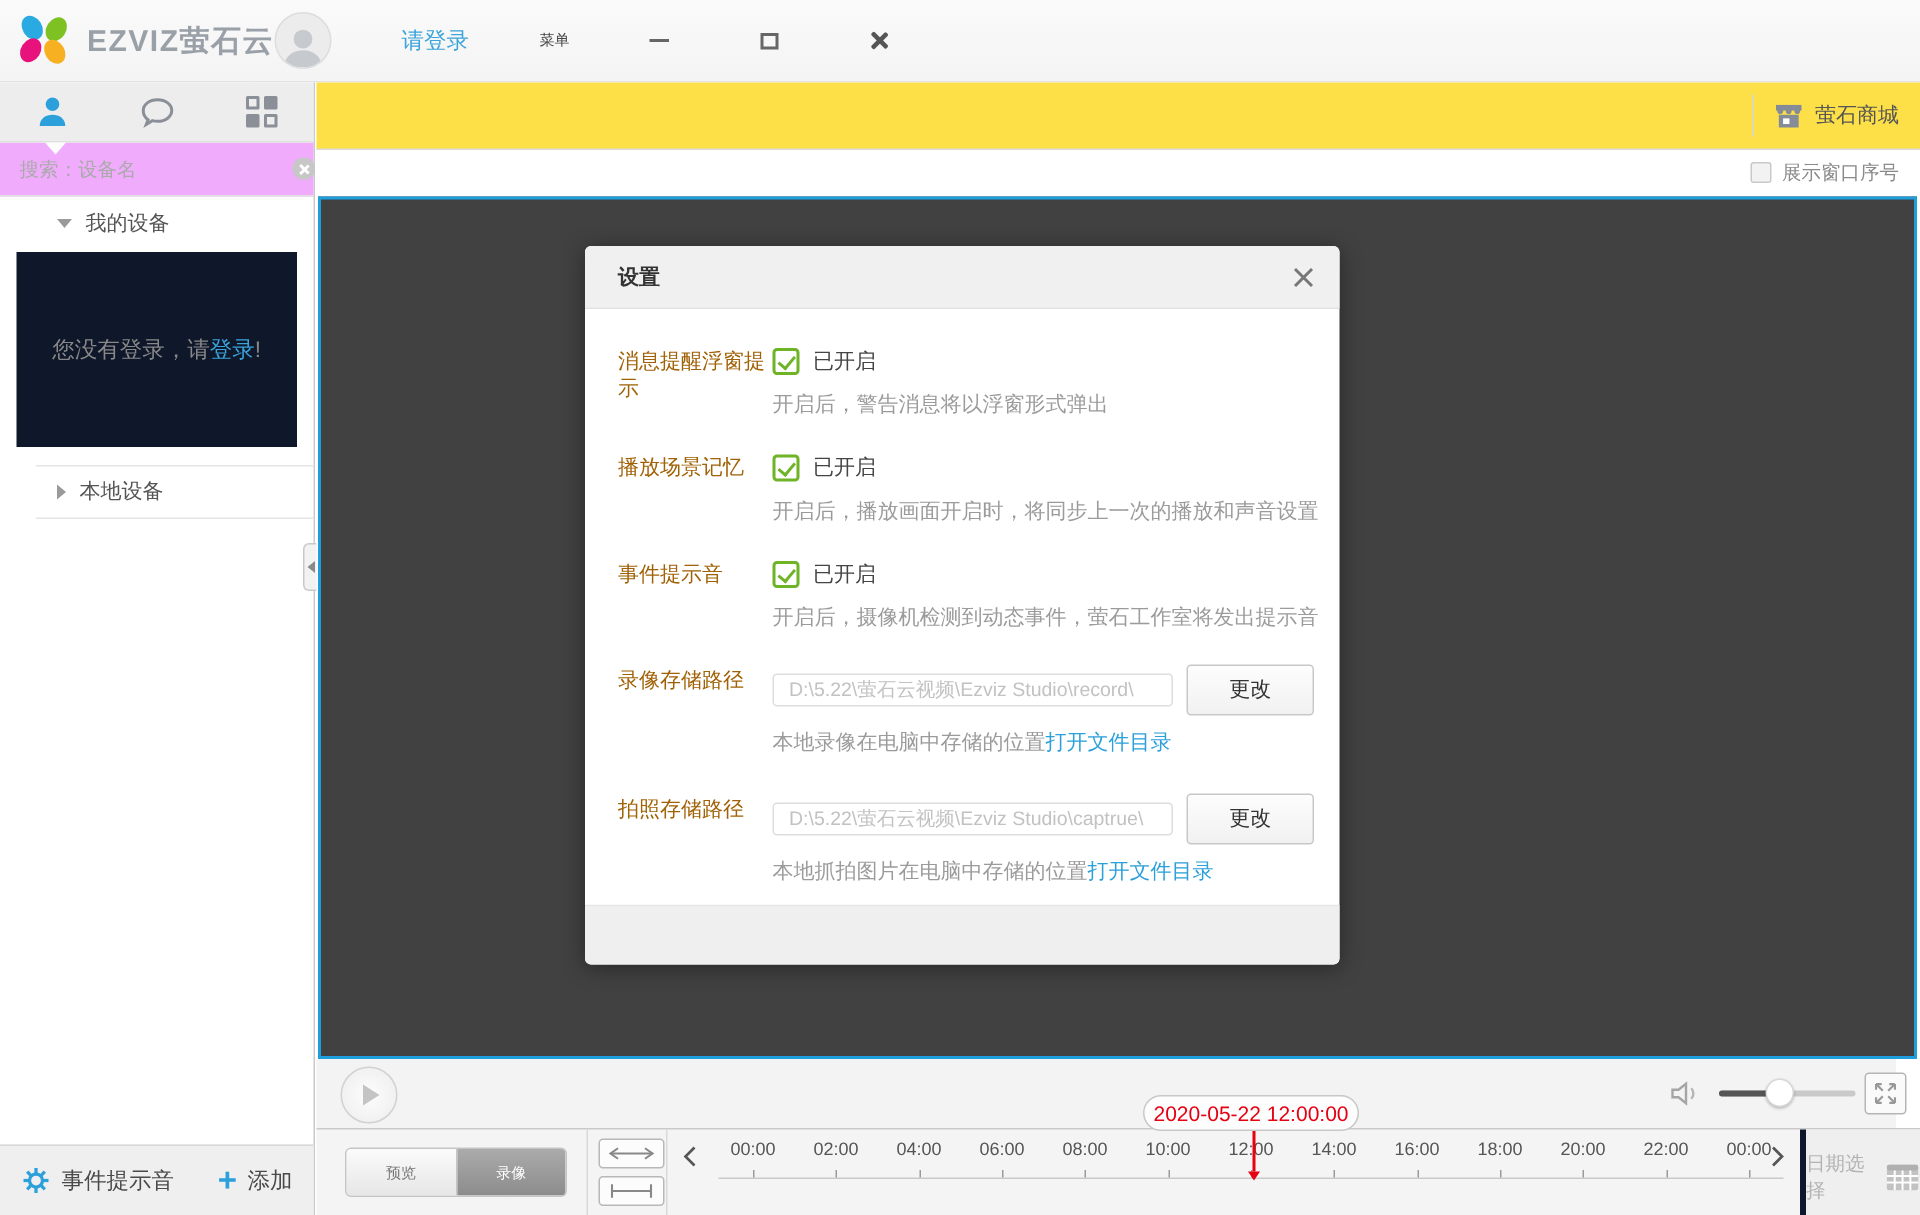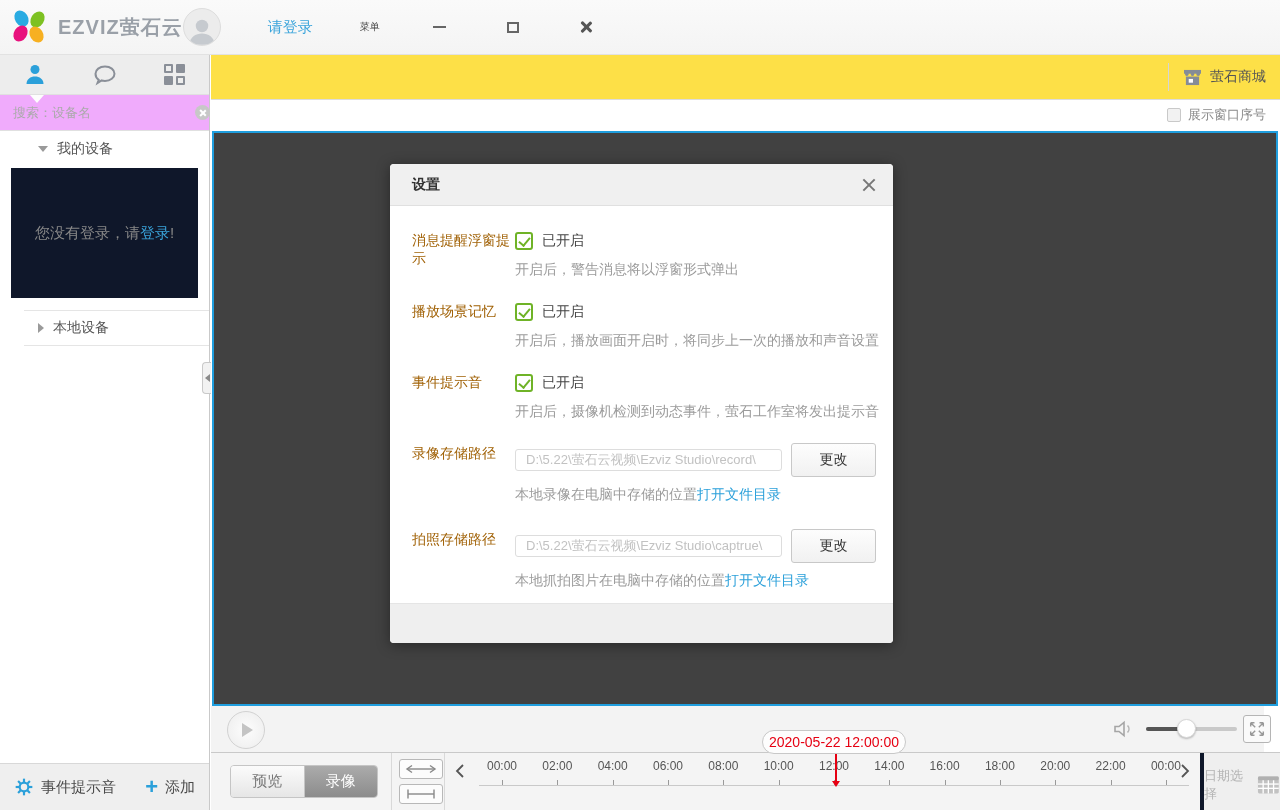--- a/index.html
+++ b/index.html
@@ -96,21 +96,21 @@
   .time-pill { position:absolute; left:551px; top:24px; width:144px; height:24px; border:1px solid #c8c8c8; border-radius:12px; background:#fdfdfd; color:#e60012; font-size:14px; display:flex; align-items:center; justify-content:center; z-index:4; }
   .speaker { position:absolute; left:902px; top:13px; cursor:pointer; }
   .vol-track { position:absolute; left:935px; top:21px; width:91px; height:4px; border-radius:2px; background:#c9c9c9; cursor:pointer; }
   .vol-fill { width:40px; height:4px; border-radius:2px; background:#555; }
   .vol-thumb { position:absolute; left:966px; top:13px; width:19px; height:19px; border-radius:50%; background:#fff; border:1px solid #d8d8d8; box-shadow:0 1px 2px rgba(0,0,0,.25); cursor:pointer; }
   .fs-btn { position:absolute; left:1032px; top:9px; width:28px; height:28px; border:1px solid #b5b5b5; border-radius:3px; background:#fafafa; display:flex; align-items:center; justify-content:center; cursor:pointer; }
 
   
   .bottom-bar { position:absolute; left:0; right:0; bottom:0; height:58px; background:#f4f4f4; border-top:1px solid #c9c9c9; }
   .tab-group { position:absolute; left:19px; top:12px; width:148px; height:33px; border:1px solid #c5c5c5; border-radius:4px; overflow:hidden; display:flex; }
-  .tab-half { flex:1; display:flex; align-items:center; justify-content:center; font-size:15px; cursor:pointer; }
+  .tab-half { flex:1; display:flex; align-items:center; justify-content:center; font-size:10px; cursor:pointer; }
   .tab-preview { background:linear-gradient(#fbfbfb,#e6e6e6); color:#777; border-right:1px solid #c5c5c5; }
   .tab-record { background:linear-gradient(#ababab,#8c8c8c); color:#fff; }
   .vsep { position:absolute; top:0; bottom:0; width:1px; background:#d9d9d9; }
   .zoom-btn { position:absolute; left:188px; width:44px; height:20px; border:1px solid #b8b8b8; border-radius:3px; background:#fcfcfc; display:flex; align-items:center; justify-content:center; cursor:pointer; }
   .arrow-btn { position:absolute; width:22px; height:26px; top:5px; display:flex; align-items:center; justify-content:center; cursor:pointer; }
   .ruler { position:absolute; left:268px; top:0; width:710px; height:33px; border-bottom:1px solid #c9c9c9; display:flex; justify-content:space-between; padding:0 2px; }
   .tick { position:relative; width:42px; text-align:center; font-size:12px; color:#555; padding-top:6px; }
   .tick::after { content:""; position:absolute; left:50%; bottom:0; width:1px; height:5px; background:#9a9a9a; }
   .playhead { position:absolute; left:624px; top:1px; width:2px; height:27px; background:#e60012; z-index:3; }
   .playhead::after { content:""; position:absolute; left:-3px; top:27px; width:0; height:0; border-left:4px solid transparent; border-right:4px solid transparent; border-top:6px solid #e60012; }

